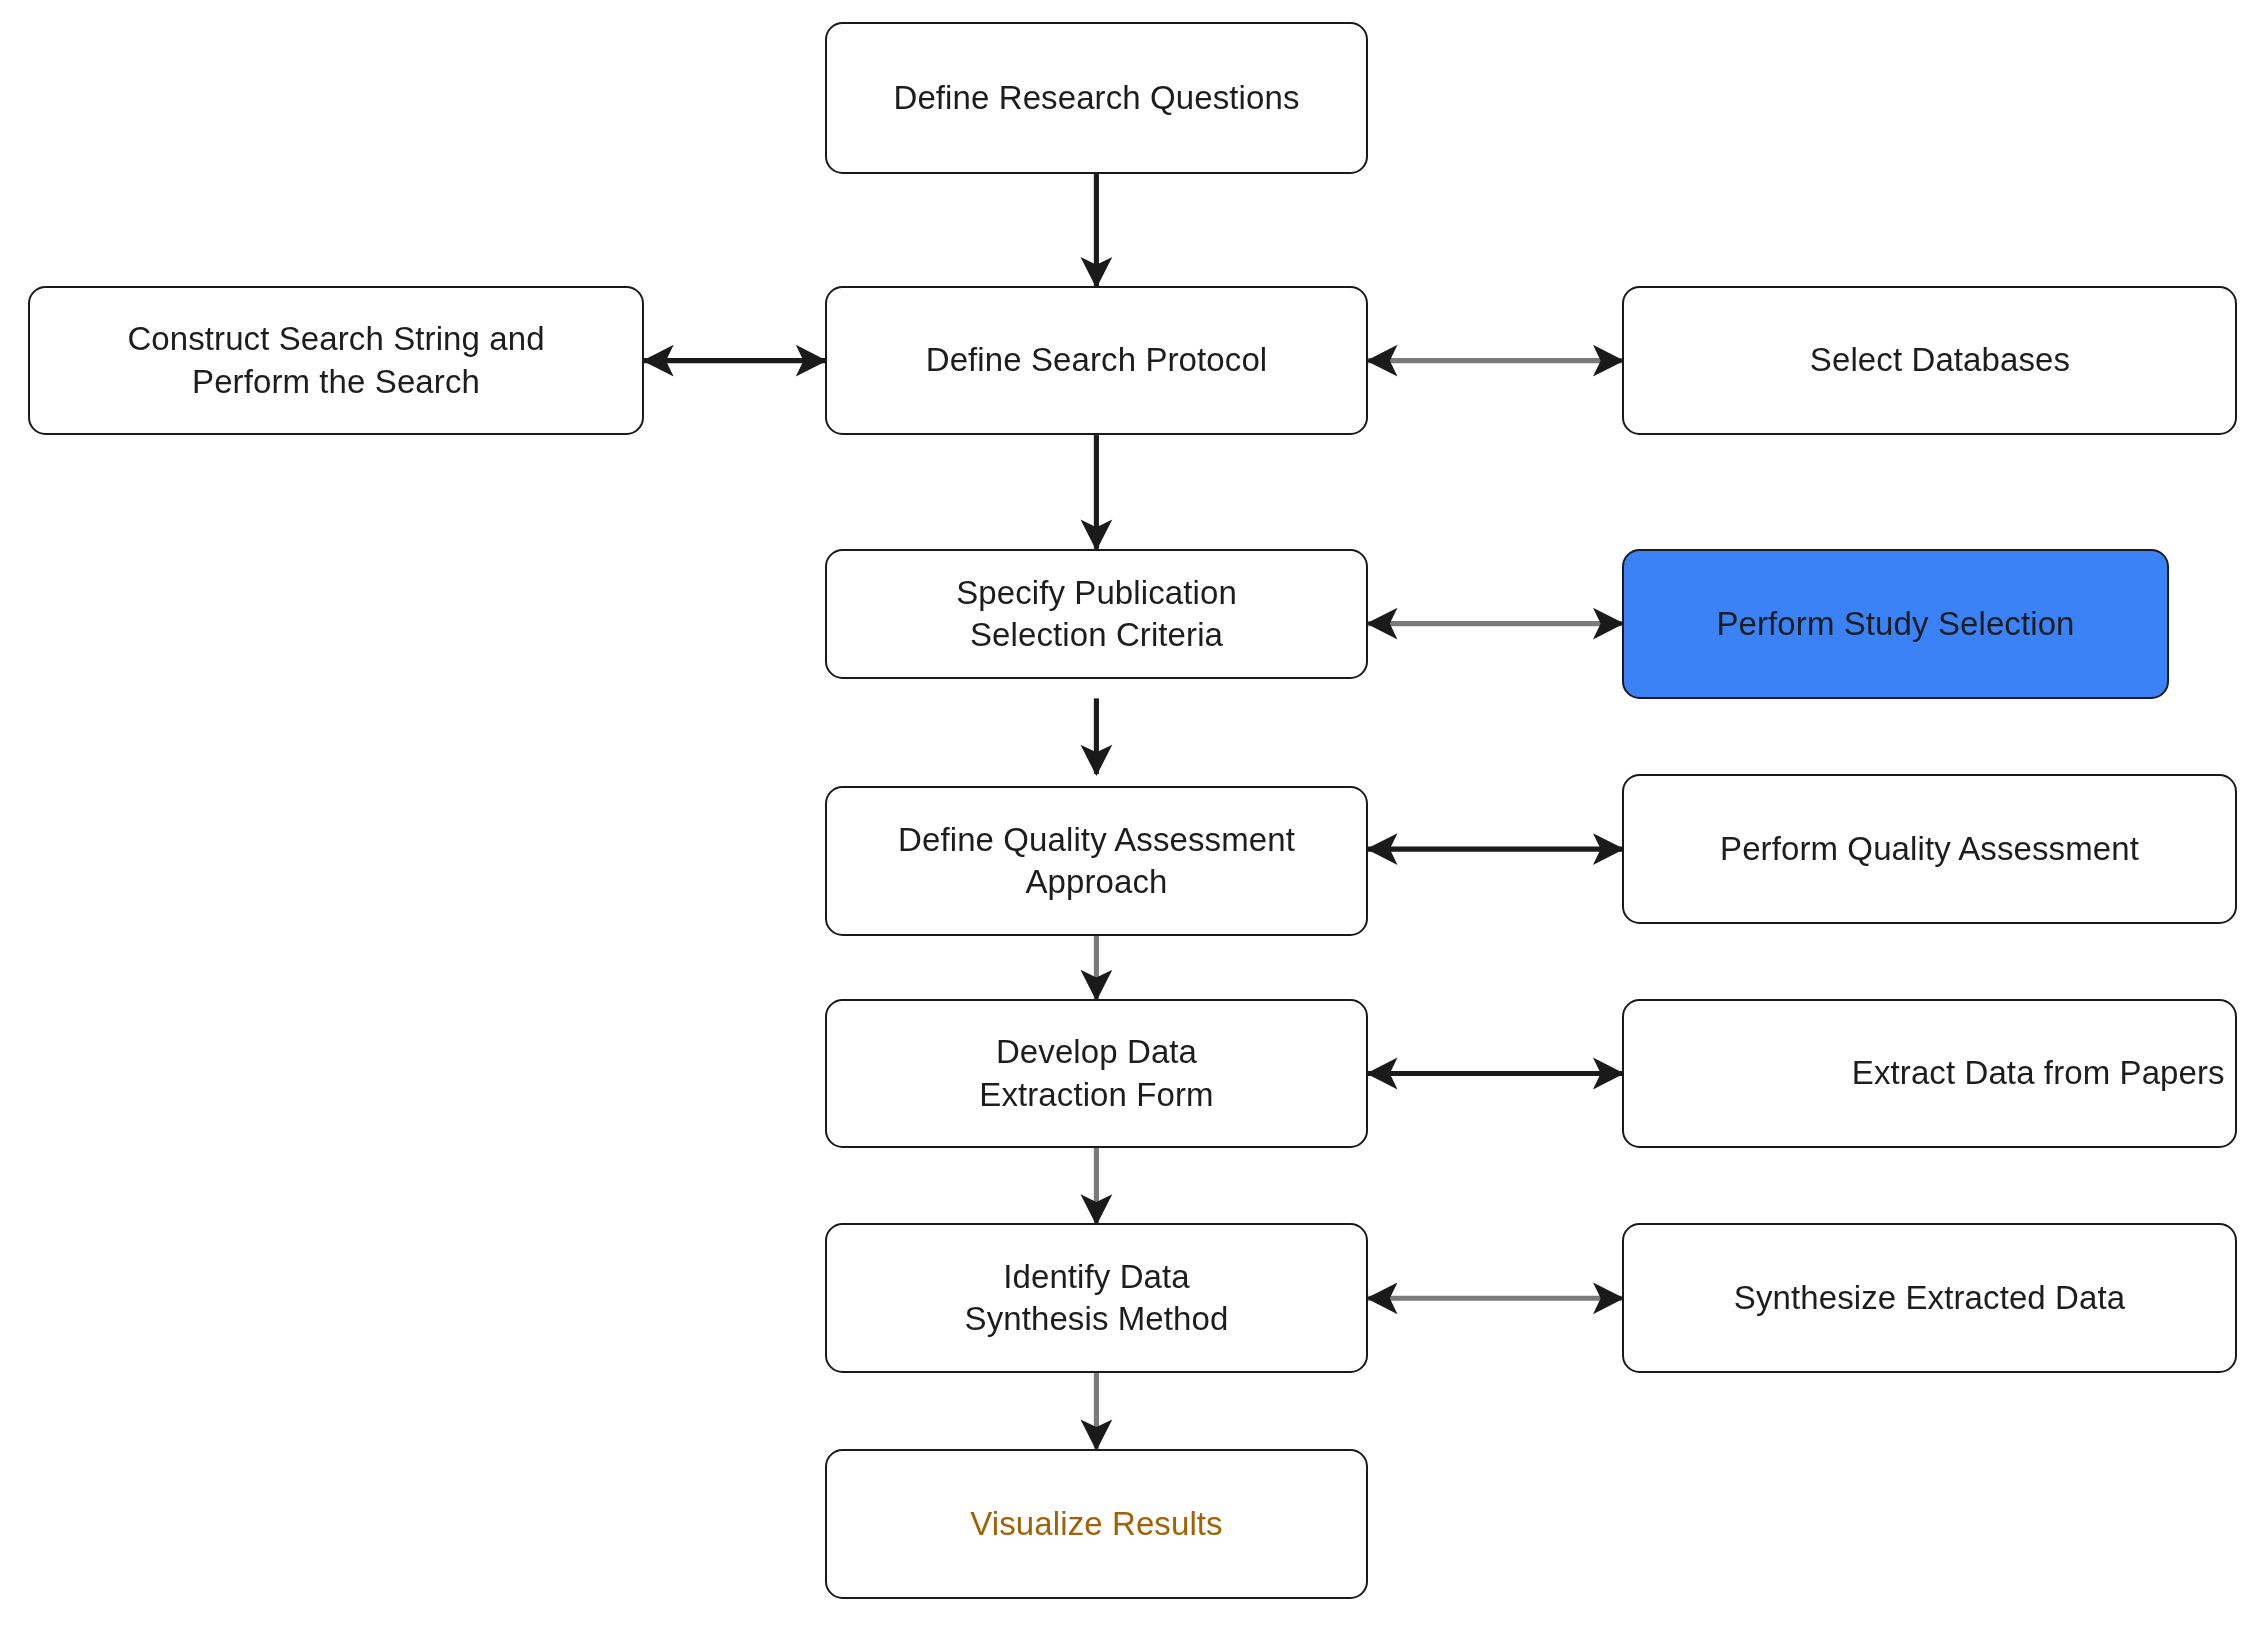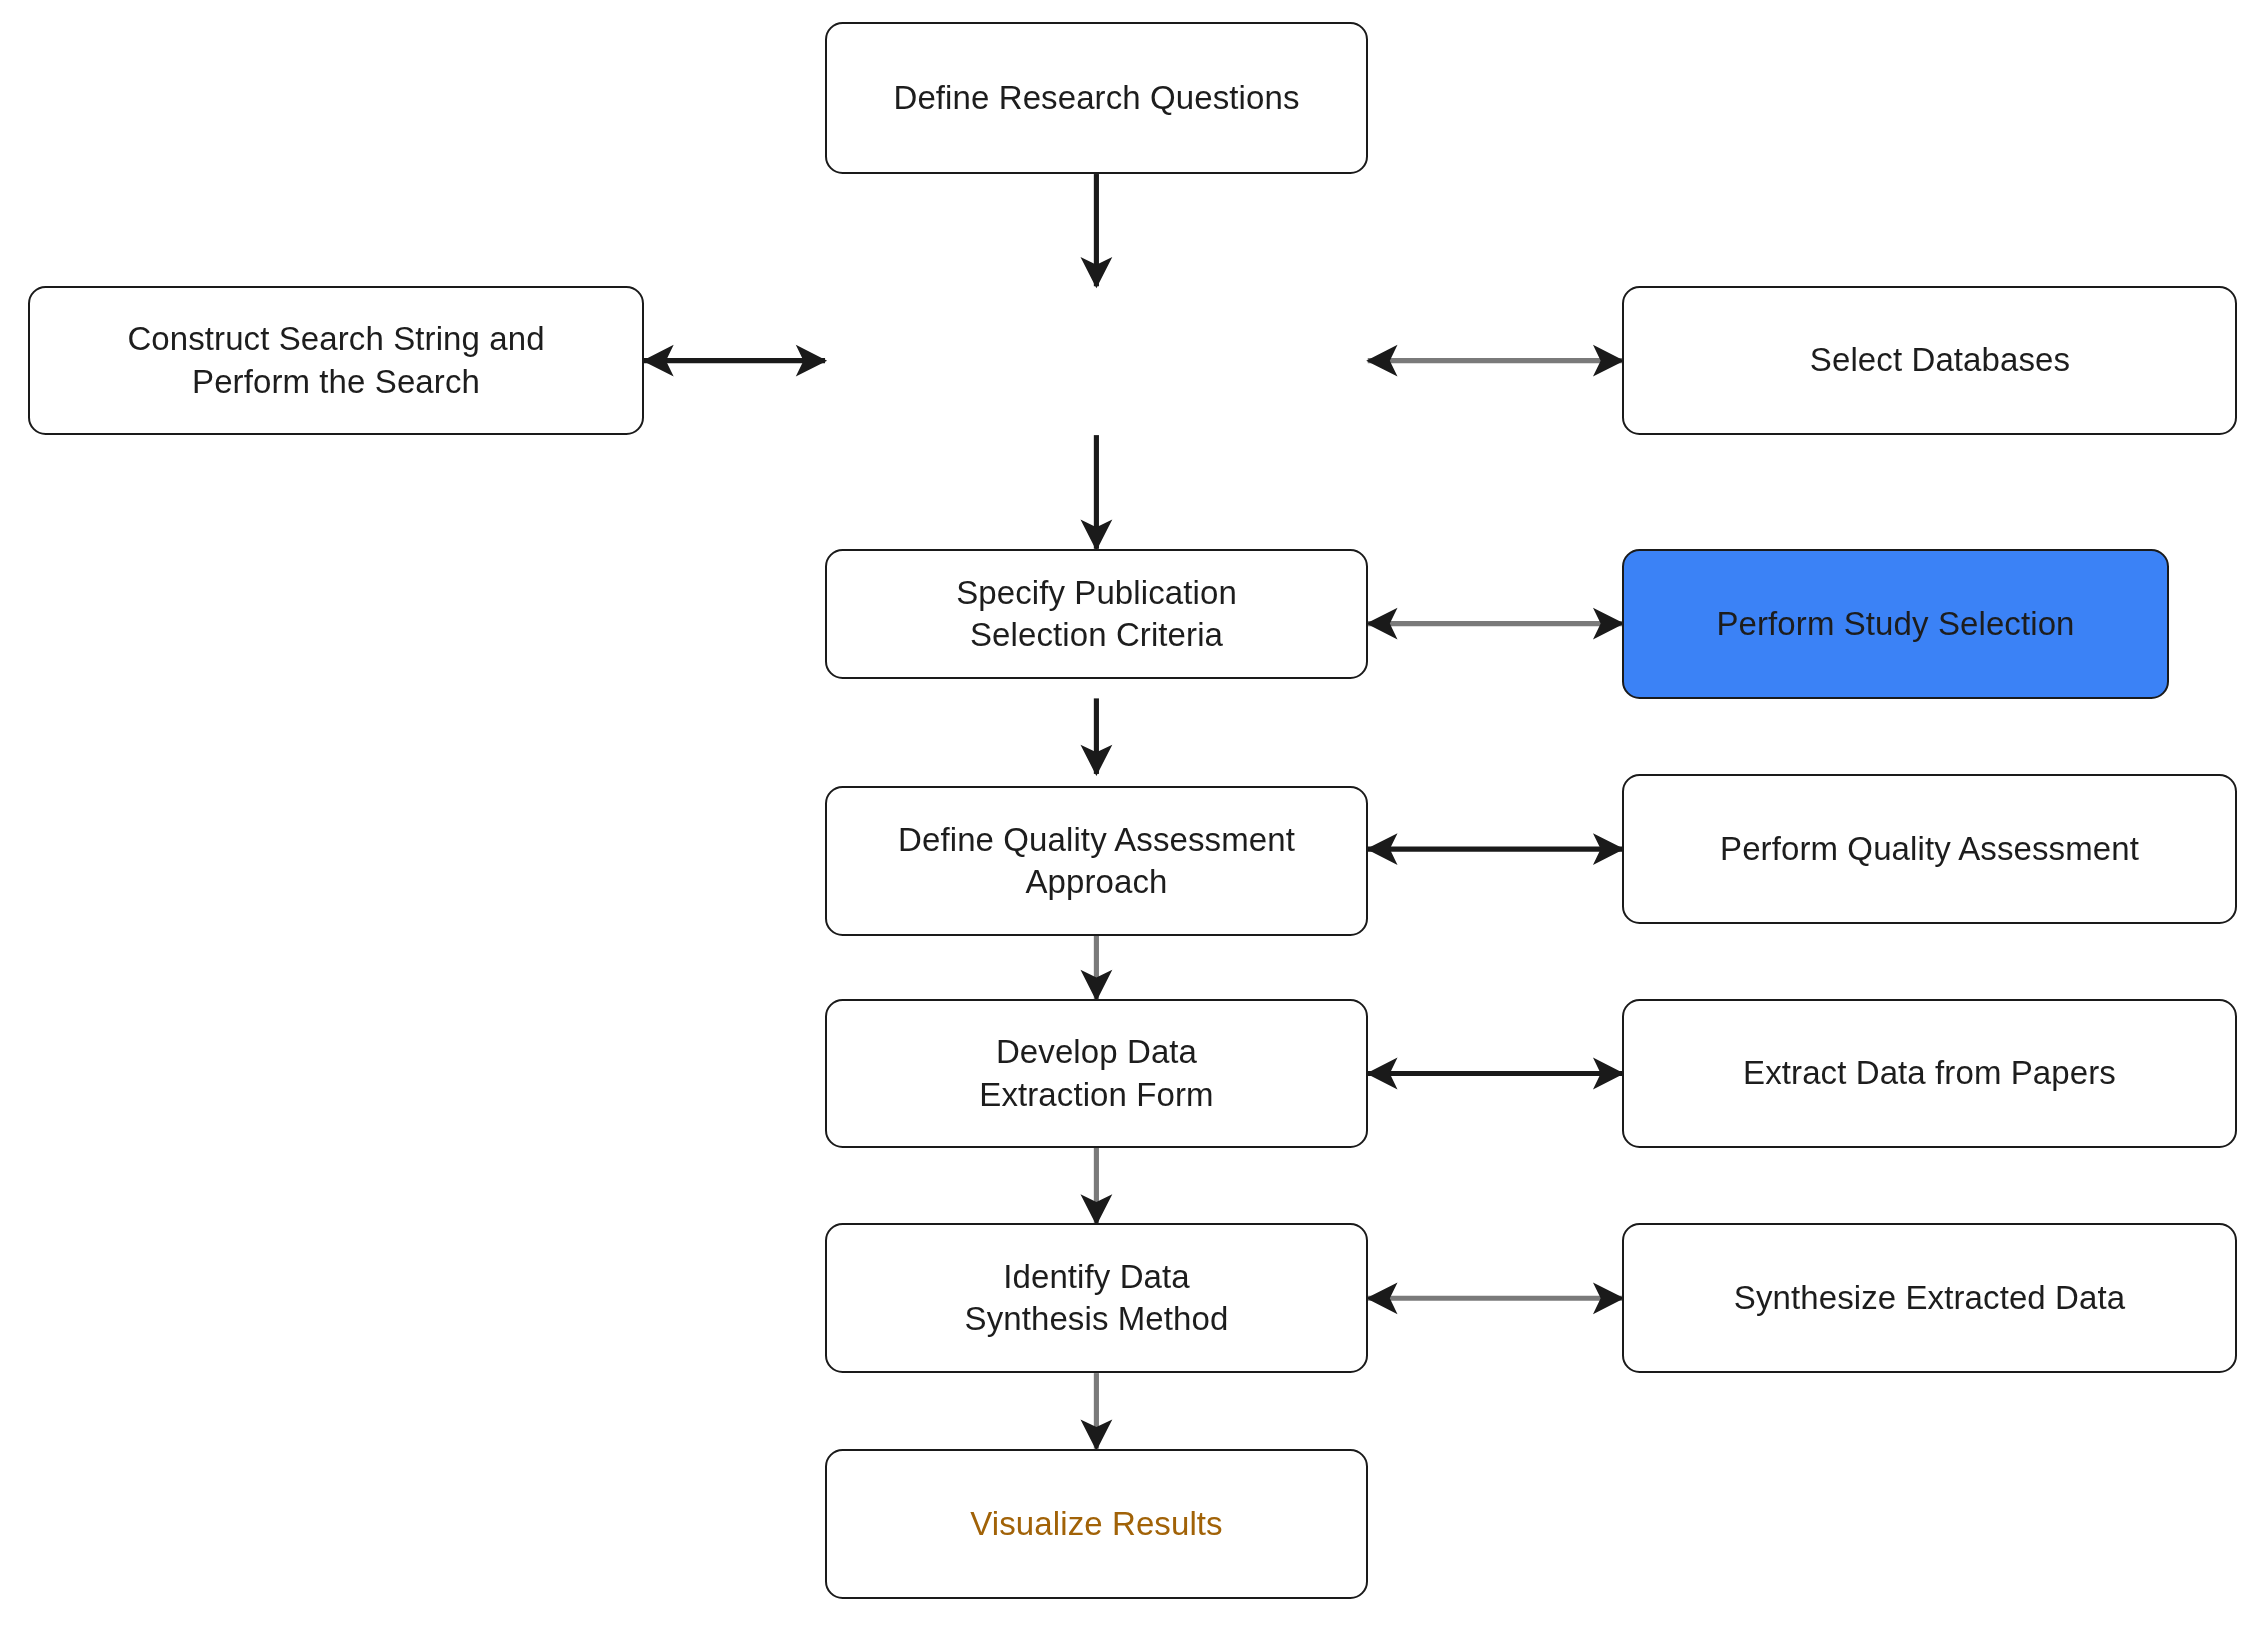--- a/index.html
+++ b/index.html
@@ -121,20 +121,23 @@
       <line x1="1865" y1="1770" x2="2212" y2="1770" stroke="#7a7a7a" stroke-width="7" marker-end="url(#mk-e-10)" marker-start="url(#mk-s-10)"></line>
       <line x1="1495" y1="1872" x2="1495" y2="1975" stroke="#7a7a7a" stroke-width="7" marker-end="url(#mk-e-11)"></line>
     </svg>
 <div class="node" style="left: 825px; top: 22px; width: 543px; height: 152px; border-color: rgb(26, 26, 26); background: rgb(255, 255, 255);">
       <span class="node-label" style="color: rgb(29, 29, 29);">Define Research Questions</span>
     </div>
     <div class="node" style="left: 28px; top: 286px; width: 616px; height: 149px; border-color: rgb(26, 26, 26); background: rgb(255, 255, 255);">
       <span class="node-label" style="color: rgb(29, 29, 29);">Construct Search String and
 Perform the Search</span>
     </div>
+    <div class="node" style="left: 825px; top: 286px; width: 543px; height: 149px; border-color: rgb(26, 26, 26); background: rgb(255, 255, 255);">
+      <span class="node-label" style="color: rgb(29, 29, 29);">Define Search Protocol</span>
+    </div>
     <div class="node" style="left: 1622px; top: 286px; width: 615px; height: 149px; border-color: rgb(26, 26, 26); background: rgb(255, 255, 255); padding-left: 21px;">
       <span class="node-label" style="color: rgb(29, 29, 29);">Select Databases</span>
     </div>
     <div class="node" style="left: 825px; top: 549px; width: 543px; height: 130px; border-color: rgb(26, 26, 26); background: rgb(255, 255, 255);">
       <span class="node-label" style="color: rgb(29, 29, 29);">Specify Publication
 Selection Criteria</span>
     </div>
     <div class="node" style="left: 1622px; top: 549px; width: 547px; height: 150px; border-color: rgb(26, 26, 26); background: #3b82f6;">
       <span class="node-label" style="color: rgb(29, 29, 29);">Perform Study Selection</span>
     </div>
@@ -142,21 +145,21 @@
       <span class="node-label" style="color: rgb(29, 29, 29);">Define Quality Assessment
 Approach</span>
     </div>
     <div class="node" style="left: 1622px; top: 774px; width: 615px; height: 150px; border-color: rgb(26, 26, 26); background: rgb(255, 255, 255);">
       <span class="node-label" style="color: rgb(29, 29, 29);">Perform Quality Assessment</span>
     </div>
     <div class="node" style="left: 825px; top: 999px; width: 543px; height: 149px; border-color: rgb(26, 26, 26); background: rgb(255, 255, 255);">
       <span class="node-label" style="color: rgb(29, 29, 29);">Develop Data
 Extraction Form</span>
     </div>
-    <div class="node" style="left: 1622px; top: 999px; width: 615px; height: 149px; border-color: rgb(26, 26, 26); background: rgb(255, 255, 255);">
+    <div class="node" style="left: 1622px; top: 999px; width: 615px; height: 149px; border-color: rgb(26, 26, 26); background: rgb(255, 255, 255); justify-content: flex-end;">
       <span class="node-label" style="color: rgb(29, 29, 29);">Extract Data from Papers</span>
     </div>
     <div class="node" style="left: 825px; top: 1223px; width: 543px; height: 150px; border-color: rgb(26, 26, 26); background: rgb(255, 255, 255);">
       <span class="node-label" style="color: rgb(29, 29, 29);">Identify Data
 Synthesis Method</span>
     </div>
     <div class="node" style="left: 1622px; top: 1223px; width: 615px; height: 150px; border-color: rgb(26, 26, 26); background: rgb(255, 255, 255);">
       <span class="node-label" style="color: rgb(29, 29, 29);">Synthesize Extracted Data</span>
     </div>
     <div class="node" style="left: 825px; top: 1449px; width: 543px; height: 150px; border-color: rgb(26, 26, 26); background: rgb(255, 255, 255);">

